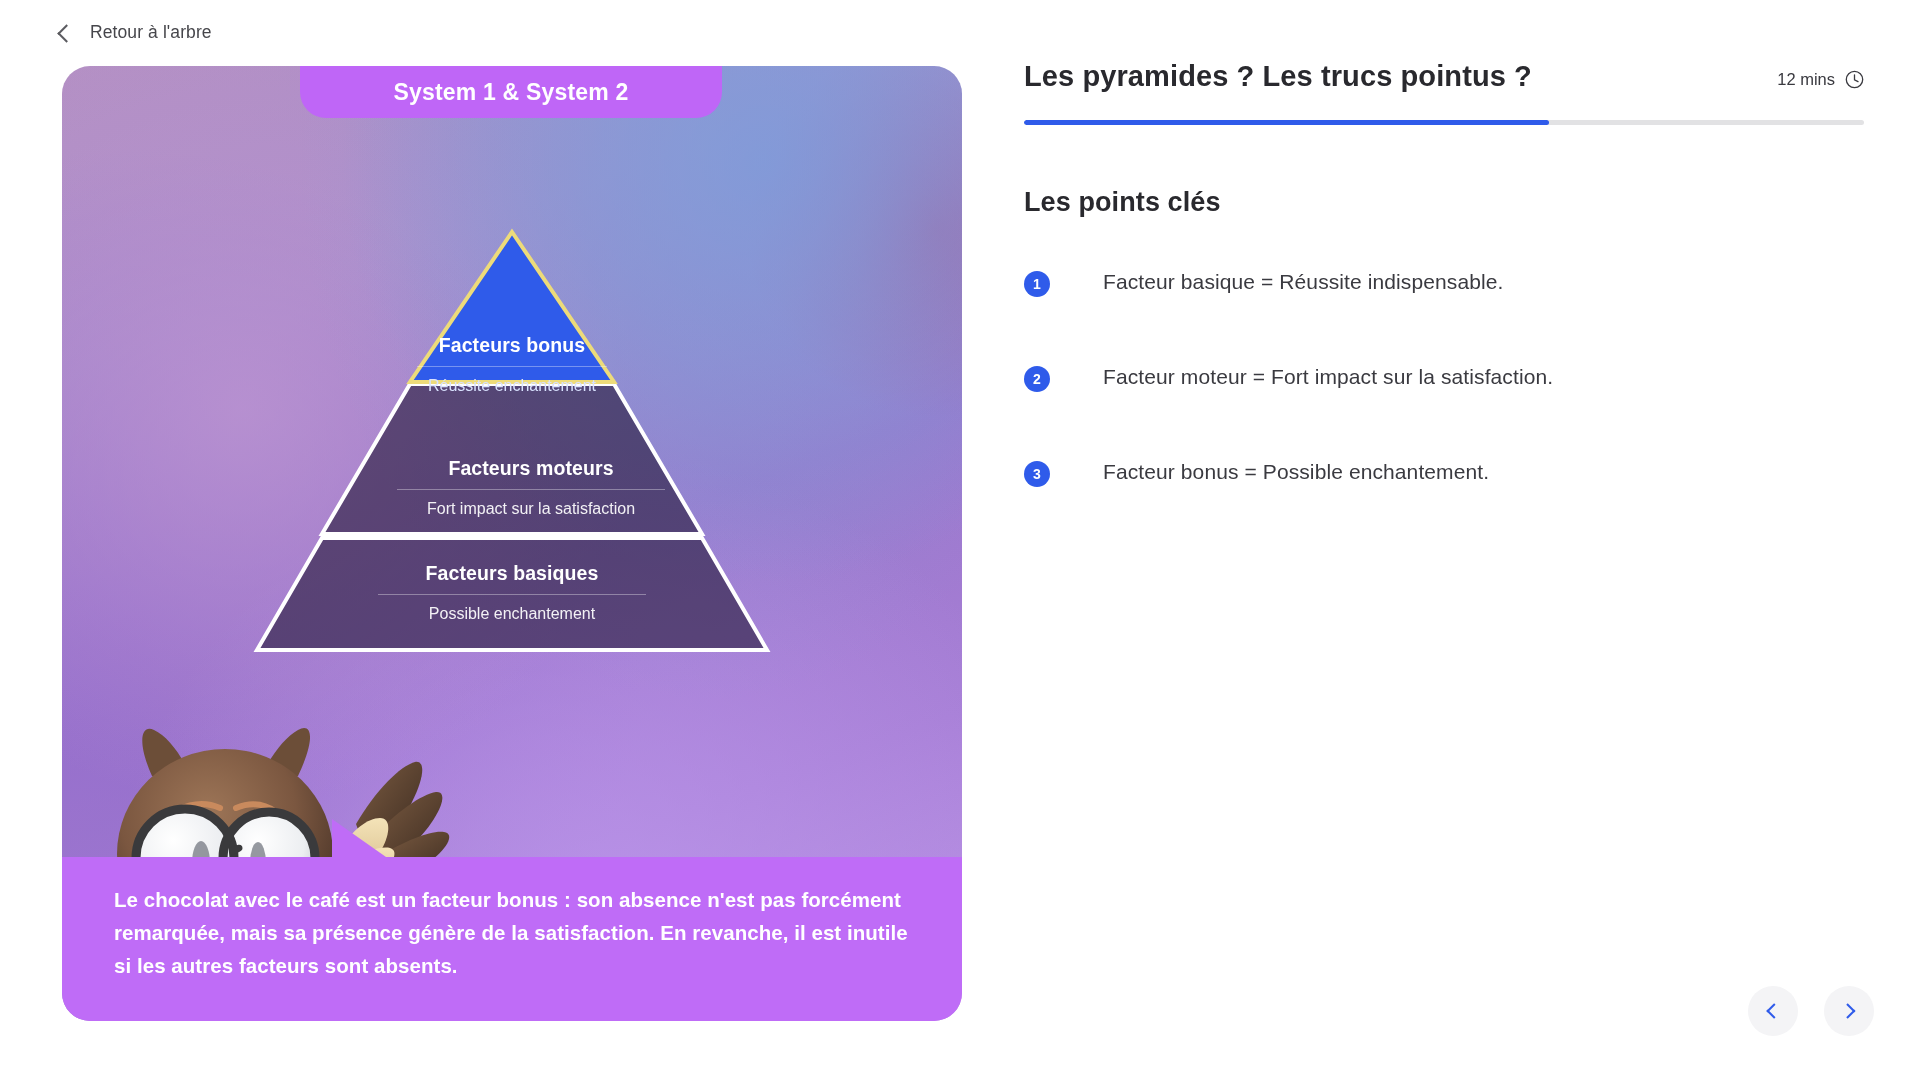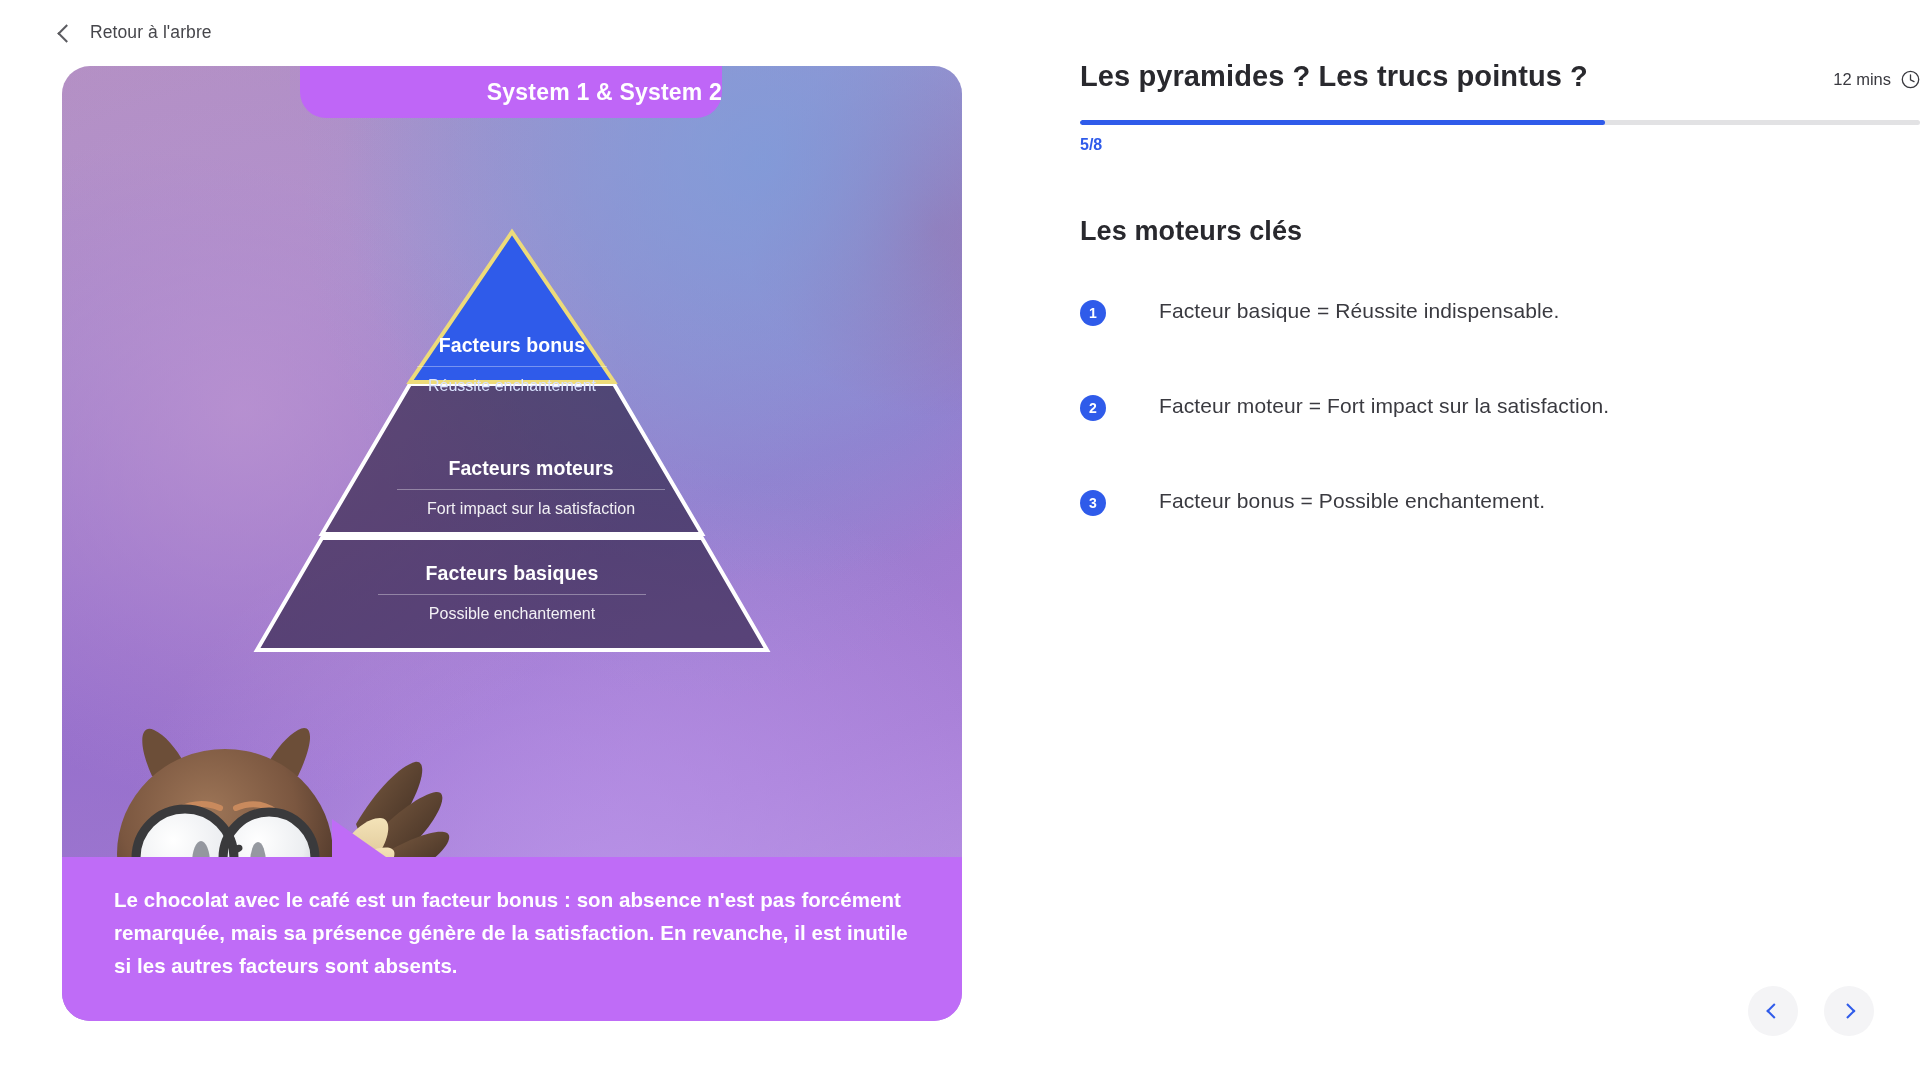--- a/index.html
+++ b/index.html
@@ -45,21 +45,21 @@
     background: radial-gradient(ellipse at 72% 8%, rgba(135,160,215,.55) 0%, rgba(135,160,215,0) 45%);
     pointer-events: none;
   }
 
   
   #slide-title-pill {
     position: absolute; left: 238px; top: 0;
     width: 422px; height: 52px;
     background: #bf66f7;
     border-radius: 0 0 26px 26px;
-    display: flex; align-items: center; justify-content: flex-end;
+    display: flex; align-items: center; justify-content: center;
     z-index: 6;
   }
   #slide-title-pill .t {
     color: #fff; font-size: 23px; font-weight: bold; letter-spacing: .2px;
   }
 
   
   #pyramid-stage {
     position: absolute; left: 0; top: 126px; width: 900px; height: 470px; z-index: 4;
   }
@@ -100,21 +100,21 @@
     background: #bf6cf7; z-index: 7;
     clip-path: polygon(0 100%, 100% 100%, 0 0);
   }
   #caption-text {
     position: absolute; left: 52px; right: 54px; top: 26px;
     color: #fff; font-size: 20.5px; font-weight: bold; line-height: 1.62;
     letter-spacing: .05px;
   }
 
   
-  #right-panel { position: absolute; left: 1080px; top: 60px; width: 840px; }
+  #right-panel { position: absolute; left: 1024px; top: 60px; width: 840px; }
 
   #lesson-head { display: flex; align-items: flex-start; justify-content: space-between; }
   #lesson-title {
     font-size: 29px; font-weight: bold; color: #29292e; letter-spacing: .1px;
   }
   #duration-wrap { display: flex; align-items: flex-end; gap: 10px; padding-top: 10px; }
   #duration-text { font-size: 16.5px; color: #3a3a40; white-space: nowrap; }
 
   #progress-track {
     margin-top: 27px; width: 100%; height: 5px;
@@ -279,23 +279,22 @@
       <svg width="19" height="19" viewBox="0 0 19 19">
         <circle cx="9.5" cy="9.5" r="8.2" fill="none" stroke="#3a3a40" stroke-width="1.3"></circle>
         <path d="M9.5,4.8 L9.5,9.8 L13,11.6" fill="none" stroke="#3a3a40" stroke-width="1.3" stroke-linecap="round"></path>
       </svg>
     </div>
   </div>
 
   <div id="progress-track">
     <div id="progress-fill" style="width: 62.5%; background: rgb(47, 91, 234);"></div>
   </div>
-  <div id="progress-label">5/8</div>
-
-  <div id="keypoints-title">Les moteurs clés</div>
+
+  <div id="keypoints-title">Les points clés</div>
 
   <div id="keypoints-list">
     <div class="kp-row">
       <span class="kp-badge">1</span>
       <span class="kp-text">Facteur basique = Réussite indispensable.</span>
     </div>
     <div class="kp-row">
       <span class="kp-badge">2</span>
       <span class="kp-text">Facteur moteur = Fort impact sur la satisfaction.</span>
     </div>

